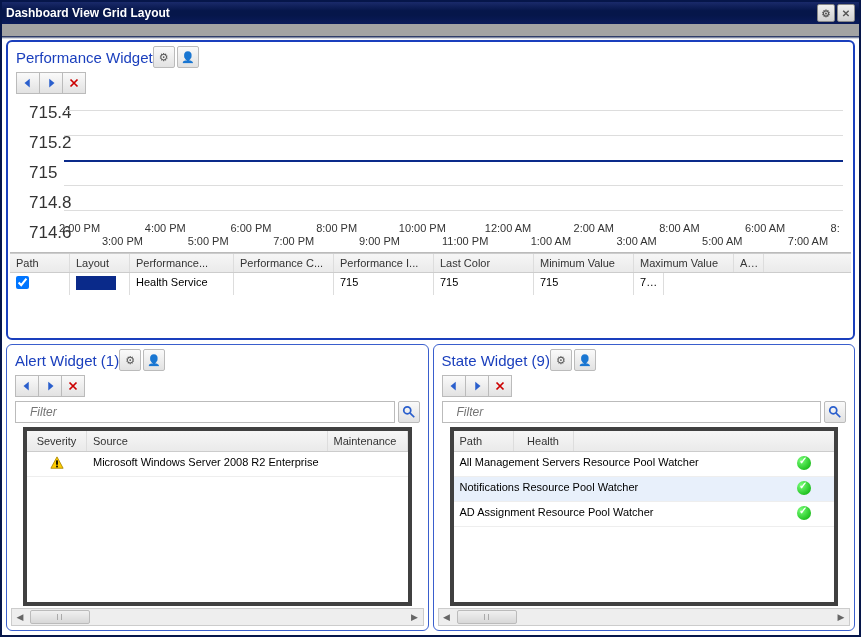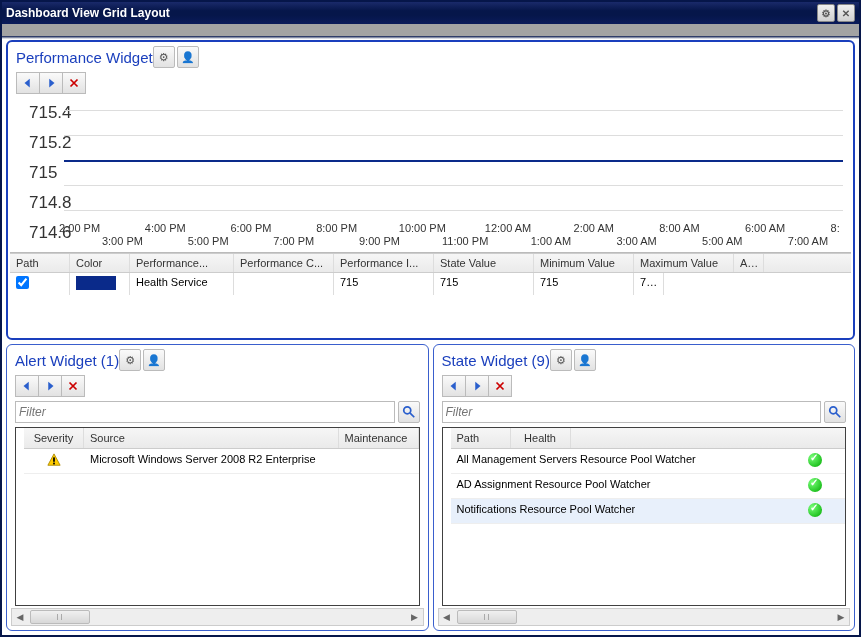--- a/index.html
+++ b/index.html
@@ -138,33 +138,32 @@
     gap:4px;
     min-height:0;
   }
   .bottom-row .widget { flex:1; min-width:0; }
   .filter-row {
     display:flex; gap:3px; padding:4px 8px;
   }
   .filter-input {
     flex:1;
     border:1px solid #bbb;
-    padding:3px 3px;
+    padding:3px 14px;
     font-style:italic;
     color:#888;
     font-size:12px;
   }
   .grid {
-    margin:0 8px;
-    border:1px solid #404040;
+    margin:0 16px;
+    border:4px solid #404040;
     flex:1;
     overflow:hidden;
     display:flex;
     flex-direction:column;
-    padding-left:8px;
   }
   .grid-head {
     display:flex;
     background:linear-gradient(#f6f6f6,#eaeaea);
     border-bottom:1px solid #ccc;
     font-size:11px;
     color:#333;
   }
   .grid-head > div { padding:4px 6px; border-right:1px solid #ddd; }
   .grid-body { flex:1; overflow:hidden; background:#fff; }
@@ -278,25 +277,25 @@
             <span class="x-label row2" style="left:62.5%">1:00 AM</span>
             <span class="x-label row2" style="left:73.5%">3:00 AM</span>
             <span class="x-label row2" style="left:84.5%">5:00 AM</span>
             <span class="x-label row2" style="left:95.5%">7:00 AM</span>
           </div>
         </div>
 
         <div class="legend-table">
           <div class="legend-head">
             <div class="c-show">Path</div>
-            <div class="c-color">Color</div>
+            <div class="c-color">Layout</div>
             <div class="c-po">Performance...</div>
             <div class="c-pc">Performance C...</div>
             <div class="c-pi">Performance I...</div>
-            <div class="c-lv">State Value</div>
+            <div class="c-lv">Last Color</div>
             <div class="c-min">Minimum Value</div>
             <div class="c-max">Maximum Value</div>
             <div class="c-avg">Ave</div>
           </div>
           <div class="legend-row">
             <div class="c-show"><input type="checkbox" checked="" style=""></div>
             <div class="c-color"><span class="color-swatch"></span></div>
             <div class="c-po">Health Service</div>
             <div class="c-pi"></div>
             <div class="c-lv">715</div>
@@ -409,30 +408,30 @@
           <div class="grid-head">
             <div class="s-path">Path</div>
             <div class="s-health">Health</div>
           </div>
           <div class="grid-body">
             <div class="grid-row">
               <div class="s-dn">All Management Servers Resource Pool Watcher</div>
               <div class="s-path"></div>
               <div class="s-health"><span class="icon-ok"></span></div>
             </div>
+            <div class="grid-row sel">
+              <div class="s-dn">Notifications Resource Pool Watcher</div>
+              <div class="s-path"></div>
+              <div class="s-health"><span class="icon-ok"></span></div>
+            </div>
             <div class="grid-row">
               <div class="s-dn">AD Assignment Resource Pool Watcher</div>
               <div class="s-path"></div>
               <div class="s-health"><span class="icon-ok"></span></div>
             </div>
-            <div class="grid-row sel">
-              <div class="s-dn">Notifications Resource Pool Watcher</div>
-              <div class="s-path"></div>
-              <div class="s-health"><span class="icon-ok"></span></div>
-            </div>
           </div>
         </div>
         <div class="hscroll">
           <div class="hscroll-arrow left">◀</div>
           <div class="hscroll-thumb"></div>
           <div class="hscroll-arrow right">▶</div>
         </div>
       </div>
 
     </div>

